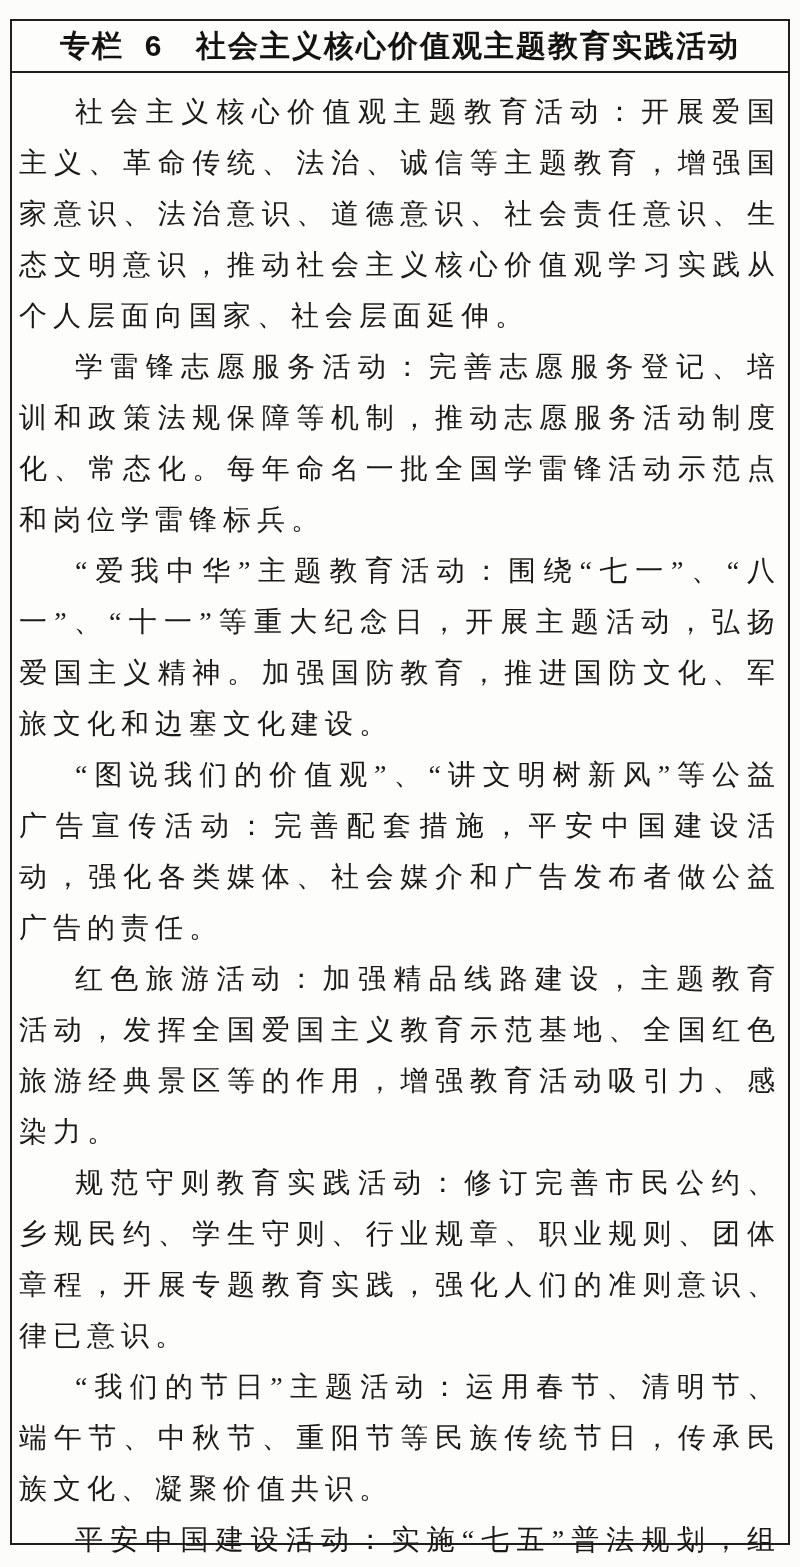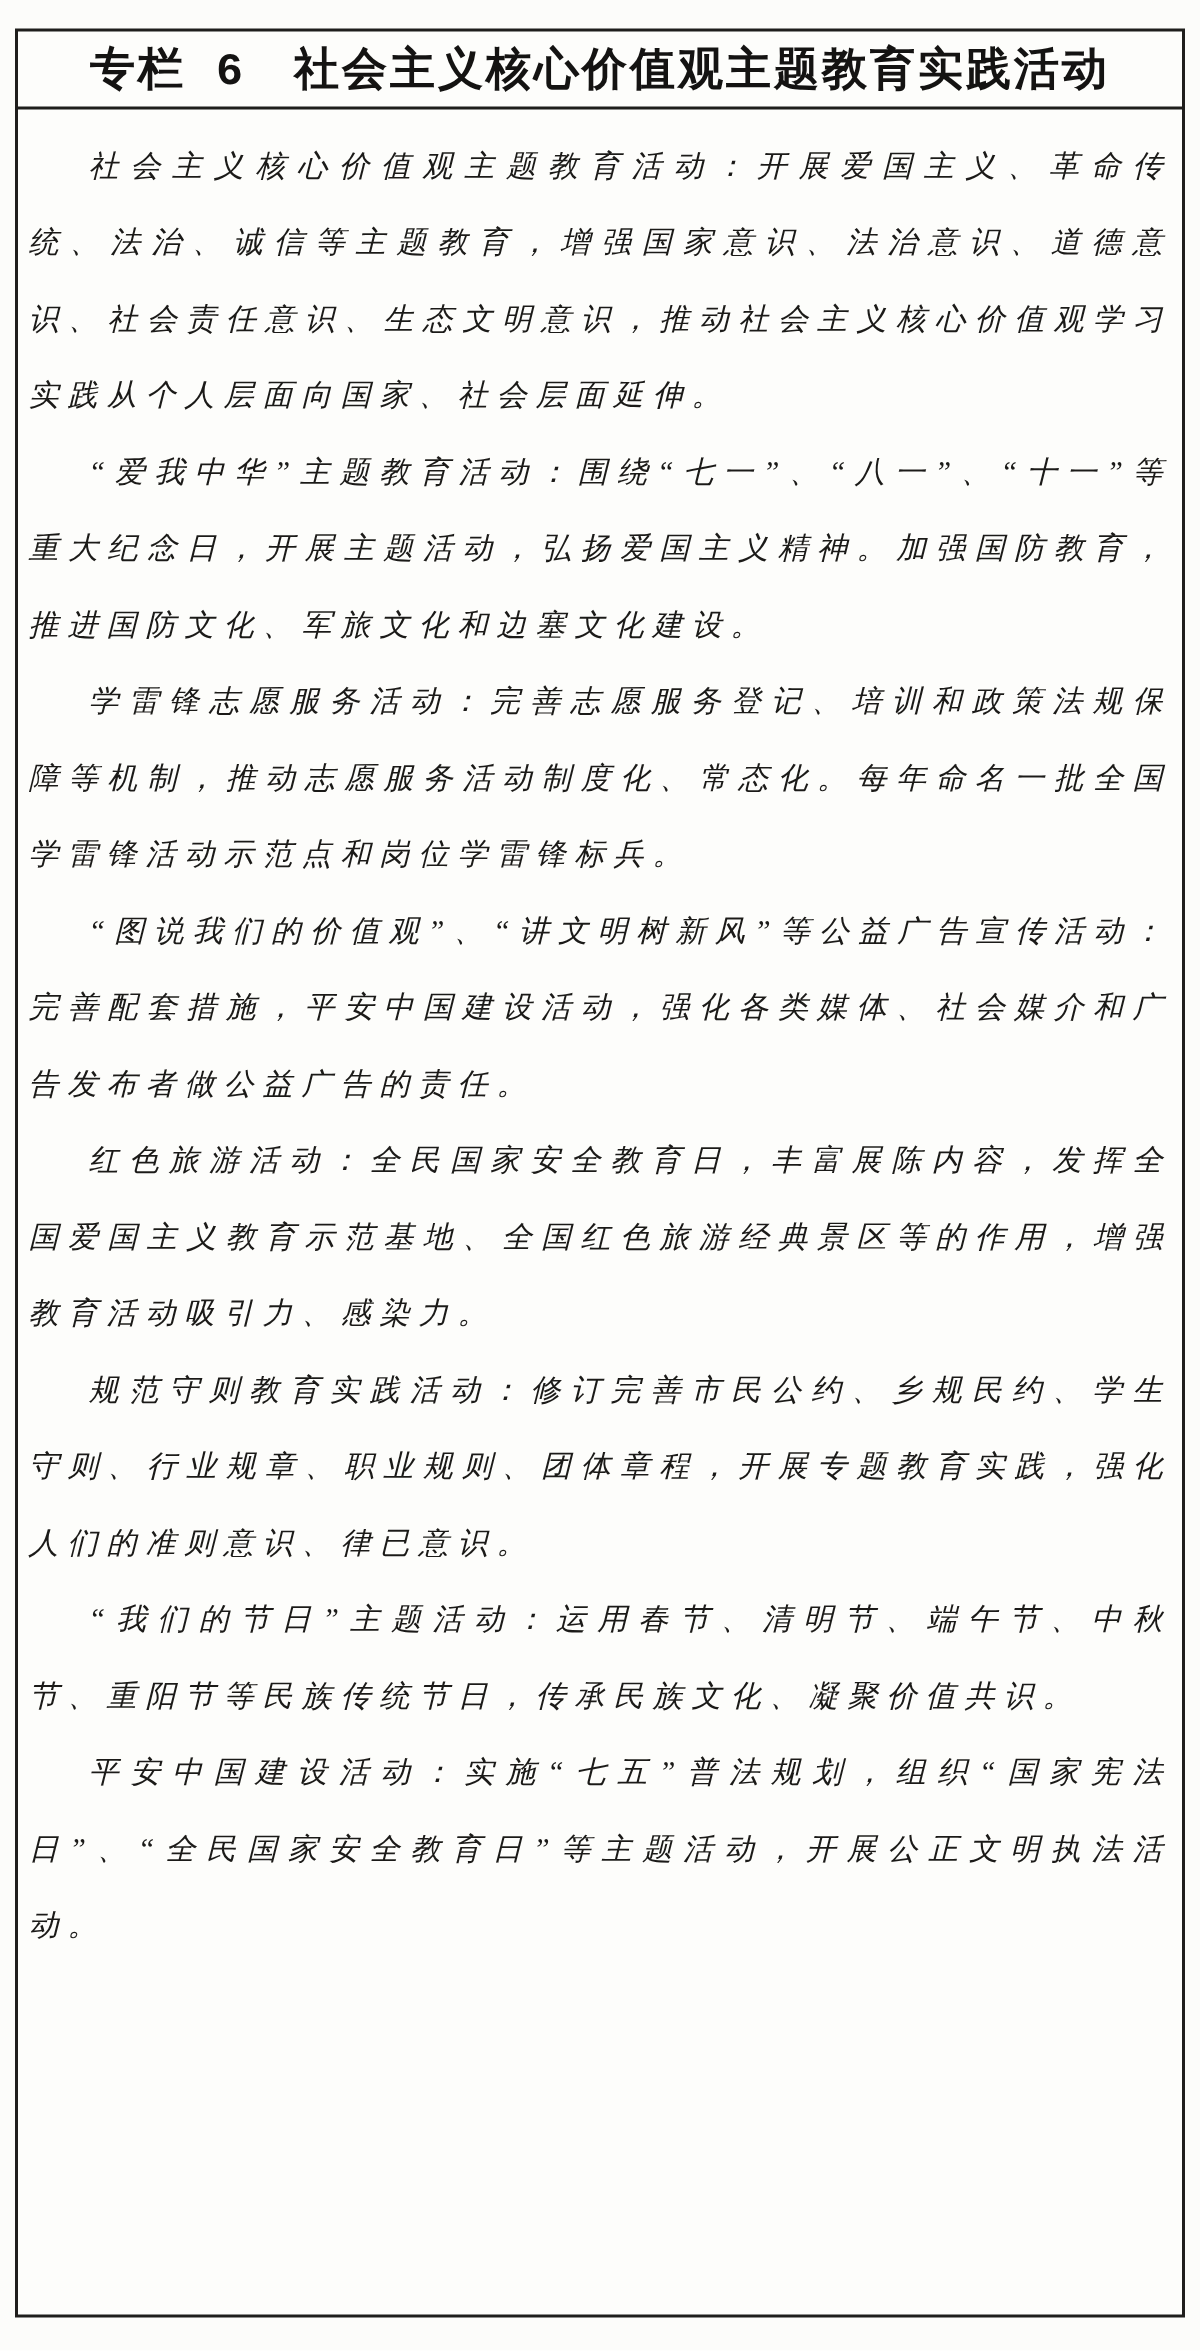--- a/index.html
+++ b/index.html
@@ -36,40 +36,39 @@
     font-size: 30px;
     letter-spacing: 2px;
     color: #141312;
     white-space: nowrap;
   }
   .box-body {
     padding: 13px 7px 0 7px;
   }
   .box-body p {
     margin: 0;
-    font-size: 20px;
+    font-size: 28px;
     line-height: 51px;
     letter-spacing: 6px;
     text-align: justify;
     text-indent: 2em;
     color: #1b1a18;
-    font-style: italic;
   }
 </style>
 </head>
 <body>
 
 <div class="page">
   <div class="column-box">
     <div class="box-title">专栏 6　社会主义核心价值观主题教育实践活动</div>
     <div class="box-body">
       <p>社会主义核心价值观主题教育活动：开展爱国主义、革命传统、法治、诚信等主题教育，增强国家意识、法治意识、道德意识、社会责任意识、生态文明意识，推动社会主义核心价值观学习实践从个人层面向国家、社会层面延伸。</p>
+      <p>学雷锋志愿服务活动：完善志愿服务登记、培训和政策法规保障等机制，推动志愿服务活动制度化、常态化。每年命名一批全国学雷锋活动示范点和岗位学雷锋标兵。</p>
       <p>“爱我中华”主题教育活动：围绕“七一”、“八一”、“十一”等重大纪念日，开展主题活动，弘扬爱国主义精神。加强国防教育，推进国防文化、军旅文化和边塞文化建设。</p>
-      <p>学雷锋志愿服务活动：完善志愿服务登记、培训和政策法规保障等机制，推动志愿服务活动制度化、常态化。每年命名一批全国学雷锋活动示范点和岗位学雷锋标兵。</p>
       <p>“图说我们的价值观”、“讲文明树新风”等公益广告宣传活动：完善配套措施，平安中国建设活动，强化各类媒体、社会媒介和广告发布者做公益广告的责任。</p>
-      <p>红色旅游活动：全民国家安全教育日，丰富展陈内容，发挥全国爱国主义教育示范基地、全国红色旅游经典景区等的作用，增强教育活动吸引力、感染力。</p>
+      <p>红色旅游活动：加强精品线路建设，主题教育活动，发挥全国爱国主义教育示范基地、全国红色旅游经典景区等的作用，增强教育活动吸引力、感染力。</p>
       <p>规范守则教育实践活动：修订完善市民公约、乡规民约、学生守则、行业规章、职业规则、团体章程，开展专题教育实践，强化人们的准则意识、律已意识。</p>
       <p>“我们的节日”主题活动：运用春节、清明节、端午节、中秋节、重阳节等民族传统节日，传承民族文化、凝聚价值共识。</p>
       <p>平安中国建设活动：实施“七五”普法规划，组织“国家宪法日”、“全民国家安全教育日”等主题活动，开展公正文明执法活动。</p>
 
     </div>
   </div>
 </div>
 
 </body></html>

